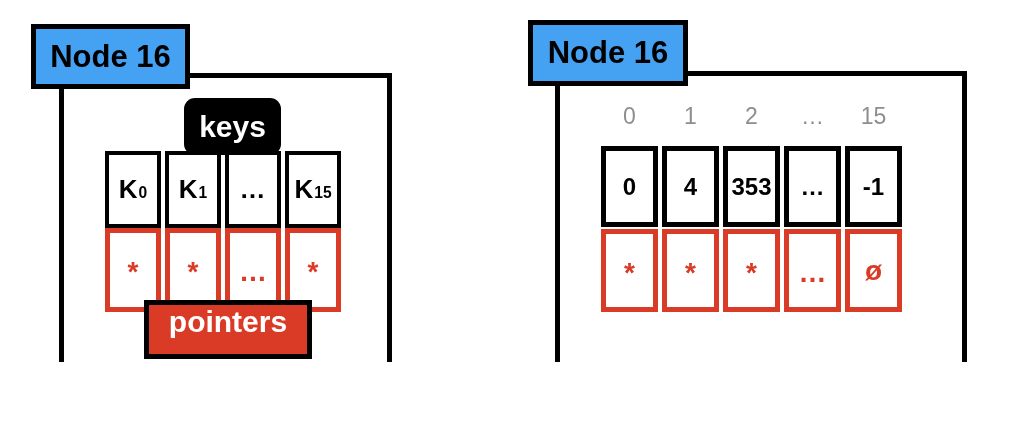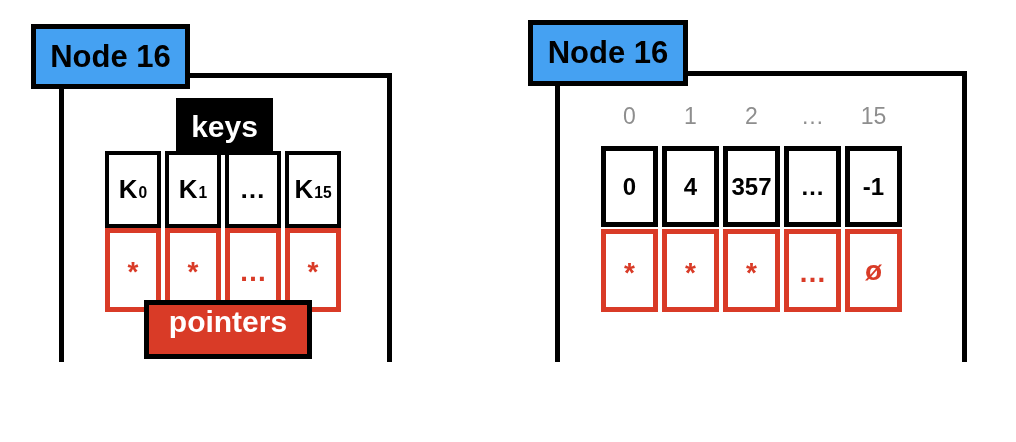--- a/index.html
+++ b/index.html
@@ -115,21 +115,21 @@
 <body>
 
 <div class="canvas">
 
   <div class="abs bigbox" style="left:59px; top:73px; width:333px; height:331px;"></div>
 
   <div class="abs node-badge" style="left:31px; top:24px; width:159px; height:65px;">
     <span>Node 16</span>
   </div>
 
-  <div class="abs keys-badge" style="left:176px; top:98px; width:97px; height:57px;">
+  <div class="abs keys-badge" style="left:184px; top:98px; width:97px; height:57px;border-radius:11px;">
     <span>keys</span>
   </div>
 
   <div class="row" style="left:105px; top:151px;">
     <div class="cell key-cell">
       <span>K</span>
         <span class="sub">0</span>
     </div>
     <div class="cell key-cell">
       <span>K</span>
@@ -174,21 +174,21 @@
     <div class="idx">0</div>
     <div class="idx">1</div>
     <div class="idx">2</div>
     <div class="idx">…</div>
     <div class="idx">15</div>
   </div>
 
   <div class="row" style="left:601px; top:146px;">
     <div class="cell key-cell-r">0</div>
     <div class="cell key-cell-r">4</div>
-    <div class="cell key-cell-r">357</div>
+    <div class="cell key-cell-r">353</div>
     <div class="cell key-cell-r">…</div>
     <div class="cell key-cell-r">-1</div>
   </div>
 
   <div class="row" style="left:601px; top:229px;">
     <div class="cell ptr-cell ptr-cell-r">
       <span class="ptr-glyph">*</span>
     </div>
     <div class="cell ptr-cell ptr-cell-r">
       <span class="ptr-glyph">*</span>

